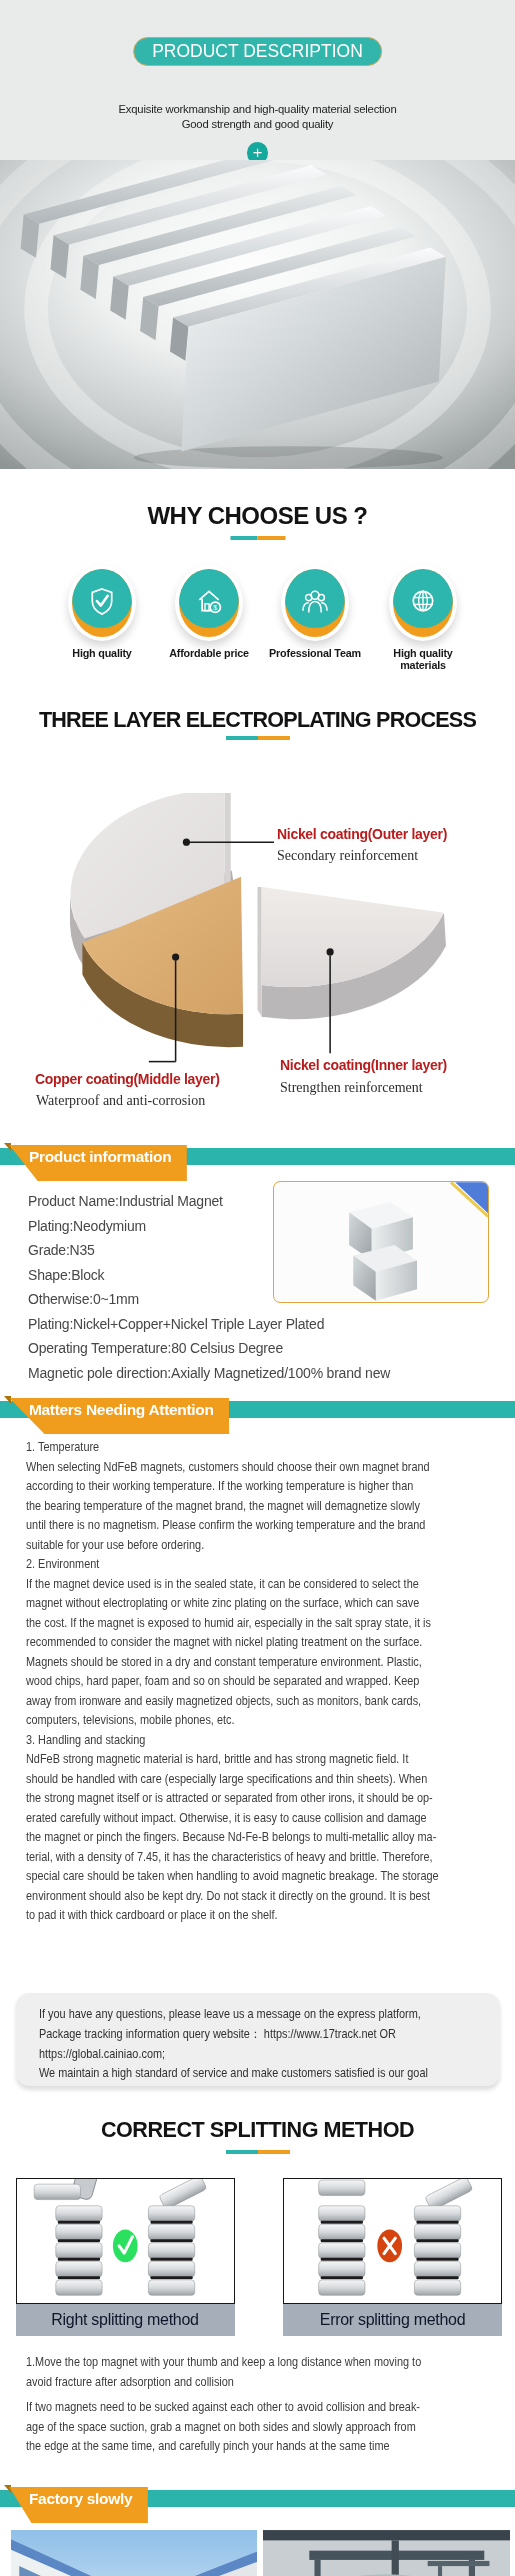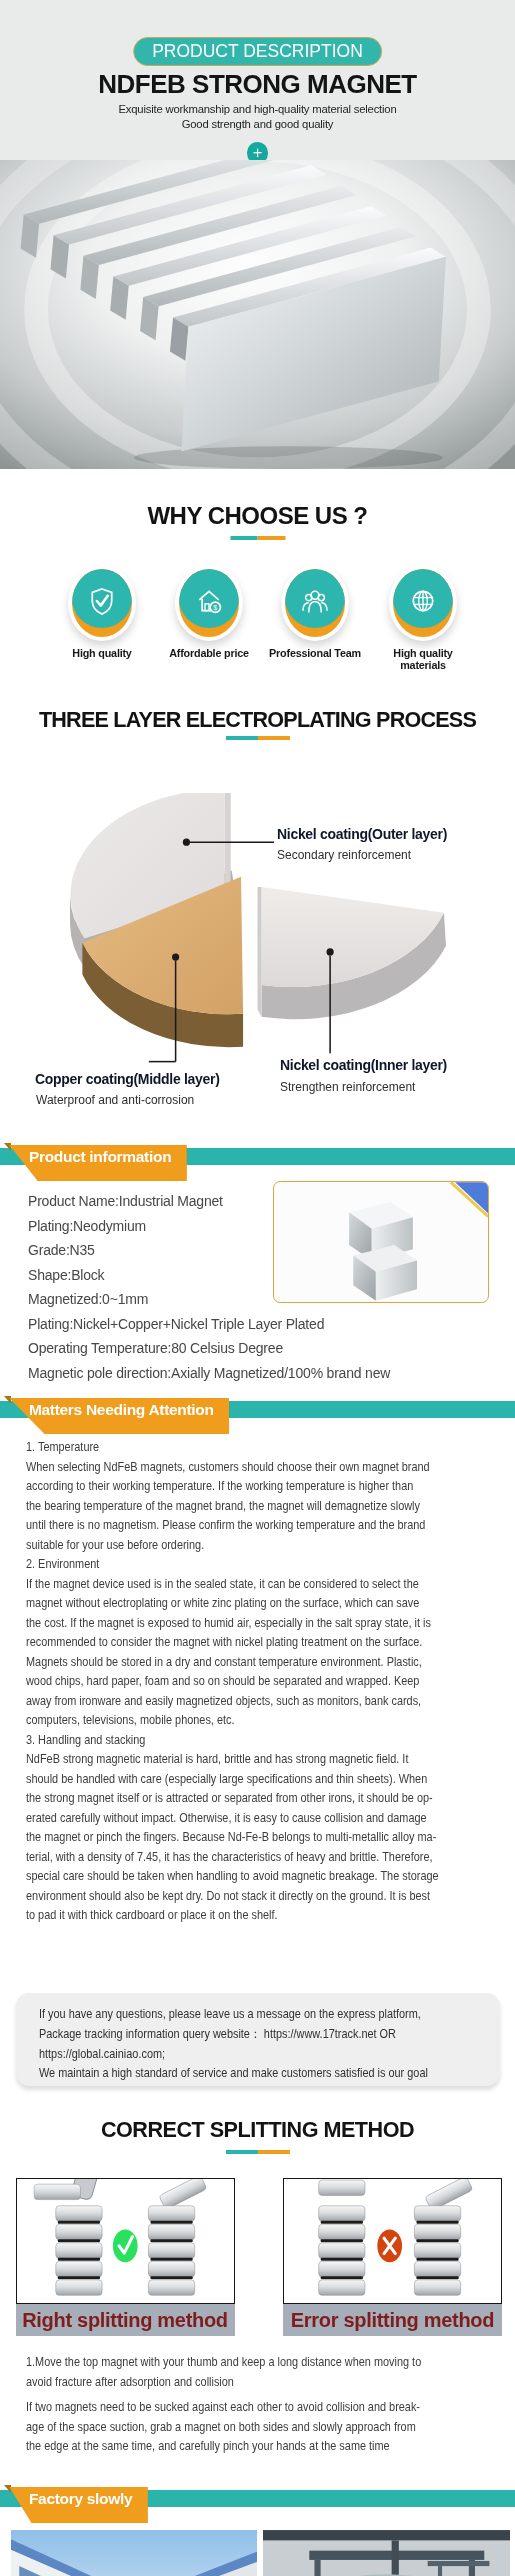--- a/index.html
+++ b/index.html
@@ -37,22 +37,22 @@
   .qc { position:absolute; top:565px; width:98px; text-align:center; }
   .qc .oval { position:relative; width:68px; height:76px; margin:0 auto; border-radius:50%;
     background:#fff; box-shadow:0 5.2px 8.2px rgba(0,0,0,.16); }
   .qc .oval-in { position:absolute; left:3.6px; top:3.6px; right:3.6px; bottom:3.6px; border-radius:50%;
     background:var(--orange); overflow:hidden; }
   .qc .teal-circ { position:absolute; left:0; top:0; width:100%; height:87%; border-radius:50%; background:#2db6ae; }
   .qc .ic { position:absolute; left:50%; top:19.6px; transform:translateX(-50%); }
   .qc .lbl { margin-top:6.2px; font-size:10.8px; font-weight:700; color:#181818; letter-spacing:-0.2px; }
 
   
-  .pie-name { position:absolute; font-size:14px; font-weight:700; color:#0f172a; letter-spacing:-0.3px; white-space:nowrap; }
-  .pie-desc { position:absolute; font-size:12px; color:#2e2e2e; white-space:nowrap; }
+  .pie-name { position:absolute; font-size:14px; font-weight:700; color:#b91c1c; letter-spacing:-0.3px; white-space:nowrap; }
+  .pie-desc { position:absolute; font-size:14px; color:#2e2e2e; white-space:nowrap;font-family:Liberation Serif, serif; }
 
   
   .sec-h { position:absolute; left:0; width:515px; height:28px; }
   .sec-bar { position:absolute; left:0; top:6.2px; width:100%; height:16.5px; background:var(--teal); }
   .sec-fold { position:absolute; left:4.1px; top:1px; width:0; height:0;
     border-top:8.2px solid #aa730e; border-left:7.2px solid transparent; }
   .sec-tag { position:absolute; left:9.3px; top:3.1px; height:36px; line-height:24px;
     background:var(--orange); color:#fff; font-size:15.5px; font-weight:700; letter-spacing:-0.3px;
     padding:0 15.5px 0 19.6px; clip-path:polygon(0 0,100% 0,100% 100%,16% 100%);
     box-shadow:1px 1.5px 2.6px rgba(0,0,0,.2); white-space:nowrap; }
@@ -71,36 +71,35 @@
     background:#efefef; border-radius:13.4px; box-shadow:0 3.6px 4.6px rgba(0,0,0,.13); }
   .as-lines { position:absolute; left:23px; top:12.4px; font-size:12.4px; color:#303030; line-height:19.6px;
     white-space:nowrap; transform:scaleX(.88); transform-origin:left top; }
   .note { position:absolute; left:26px; }
   .note1 { top:2353px; } .note2 { top:2398px; }
 
   
   .panel { position:absolute; top:2178px; width:219px; height:126px; background:#fff; border:1.5px solid #161616; }
   .panel-l { left:15.5px; } .panel-r { left:283px; }
   .panel-cap { position:absolute; top:2304px; width:219px; height:32px; background:#a6aeb9;
-    color:#7f1d1d; font-size:20px; font-weight:700; text-align:center; line-height:32px; letter-spacing:-0.3px; }
+    color:#0f172a; font-size:16px; font-weight:400; text-align:center; line-height:32px; letter-spacing:-0.3px; }
   .cap-l { left:15.5px; } .cap-r { left:283px; }
 
   
   .photo { position:absolute; overflow:hidden; background:#ccc; }
   .ph-a { left:11.3px;  top:2530px; width:246px; height:171px; }
   .ph-b { left:263px; top:2530px; width:247px; height:171px; }
 </style>
 </head>
 <body>
 
 <div class="page">
 
   <div class="hero">
     <div class="badge">PRODUCT DESCRIPTION</div>
-    <div class="hero-title">NDFEB STRONG MAGNET</div>
     <div class="hero-sub sub1">Exquisite workmanship and high-quality material selection</div>
     <div class="hero-sub sub2">Good strength and good quality</div>
     <div class="plus">+</div>
 
     <svg class="hero-photo" viewBox="0 0 1000 600">
       <defs>
         <radialGradient id="heroG" cx="48%" cy="34%" r="80%">
           <stop offset="0" stop-color="#fdfdfd"></stop>
             <stop offset="0.38" stop-color="#eff1f1"></stop>
           <stop offset="0.7" stop-color="#c8cccc"></stop>
@@ -269,21 +268,21 @@
     <div class="sec-bar"></div>
     <div class="sec-fold"></div>
     <div class="sec-tag">Product information</div>
   </div>
 
   <div class="pi-fields">
       <div class="pi-line">Product Name:Industrial Magnet</div>
       <div class="pi-line">Plating:Neodymium</div>
       <div class="pi-line">Grade:N35</div>
       <div class="pi-line">Shape:Block</div>
-      <div class="pi-line">Magnetized:0~1mm</div>
+      <div class="pi-line">Otherwise:0~1mm</div>
       <div class="pi-line">Plating:Nickel+Copper+Nickel Triple Layer Plated</div>
       <div class="pi-line">Operating Temperature:80 Celsius Degree</div>
       <div class="pi-line">Magnetic pole direction:Axially Magnetized/100% brand new</div>
     </div>
 
   <div class="prod-img">
     <svg width="214" height="120" viewBox="0 0 416 232">
       <defs>
         <linearGradient id="cubeL" x1="0" y1="0" x2="1" y2="1">
           <stop offset="0" stop-color="#d4d9dc"></stop>

